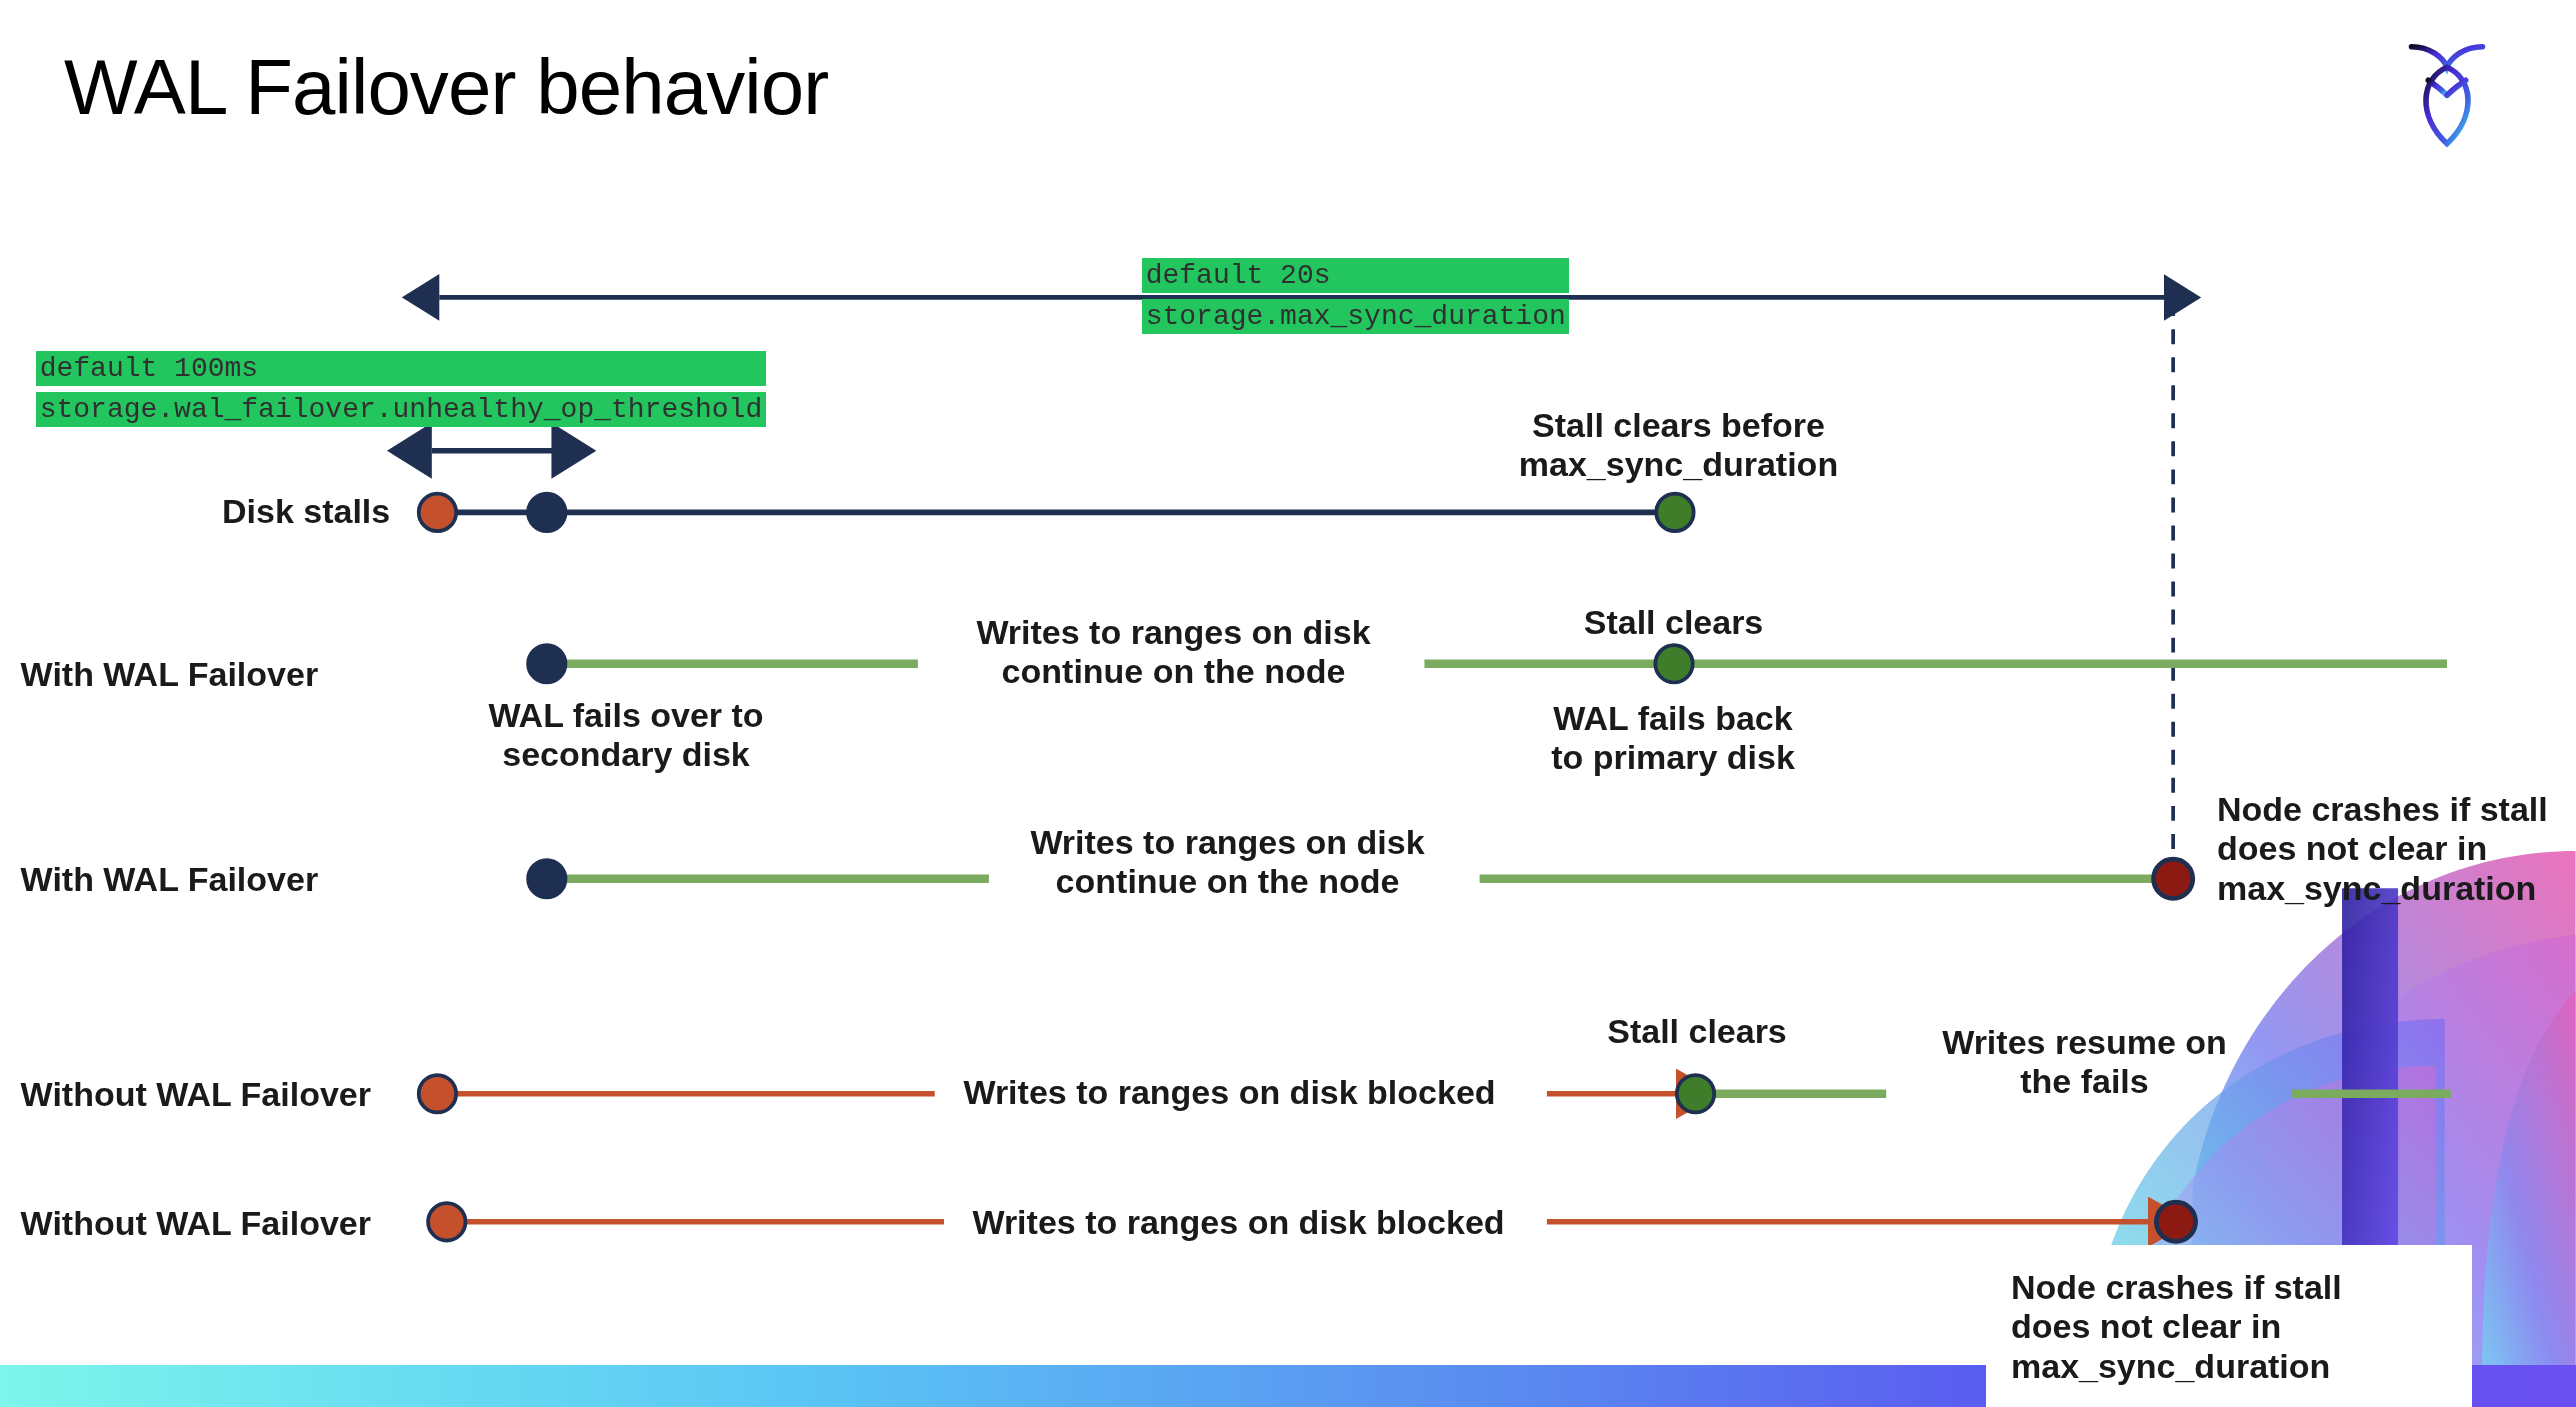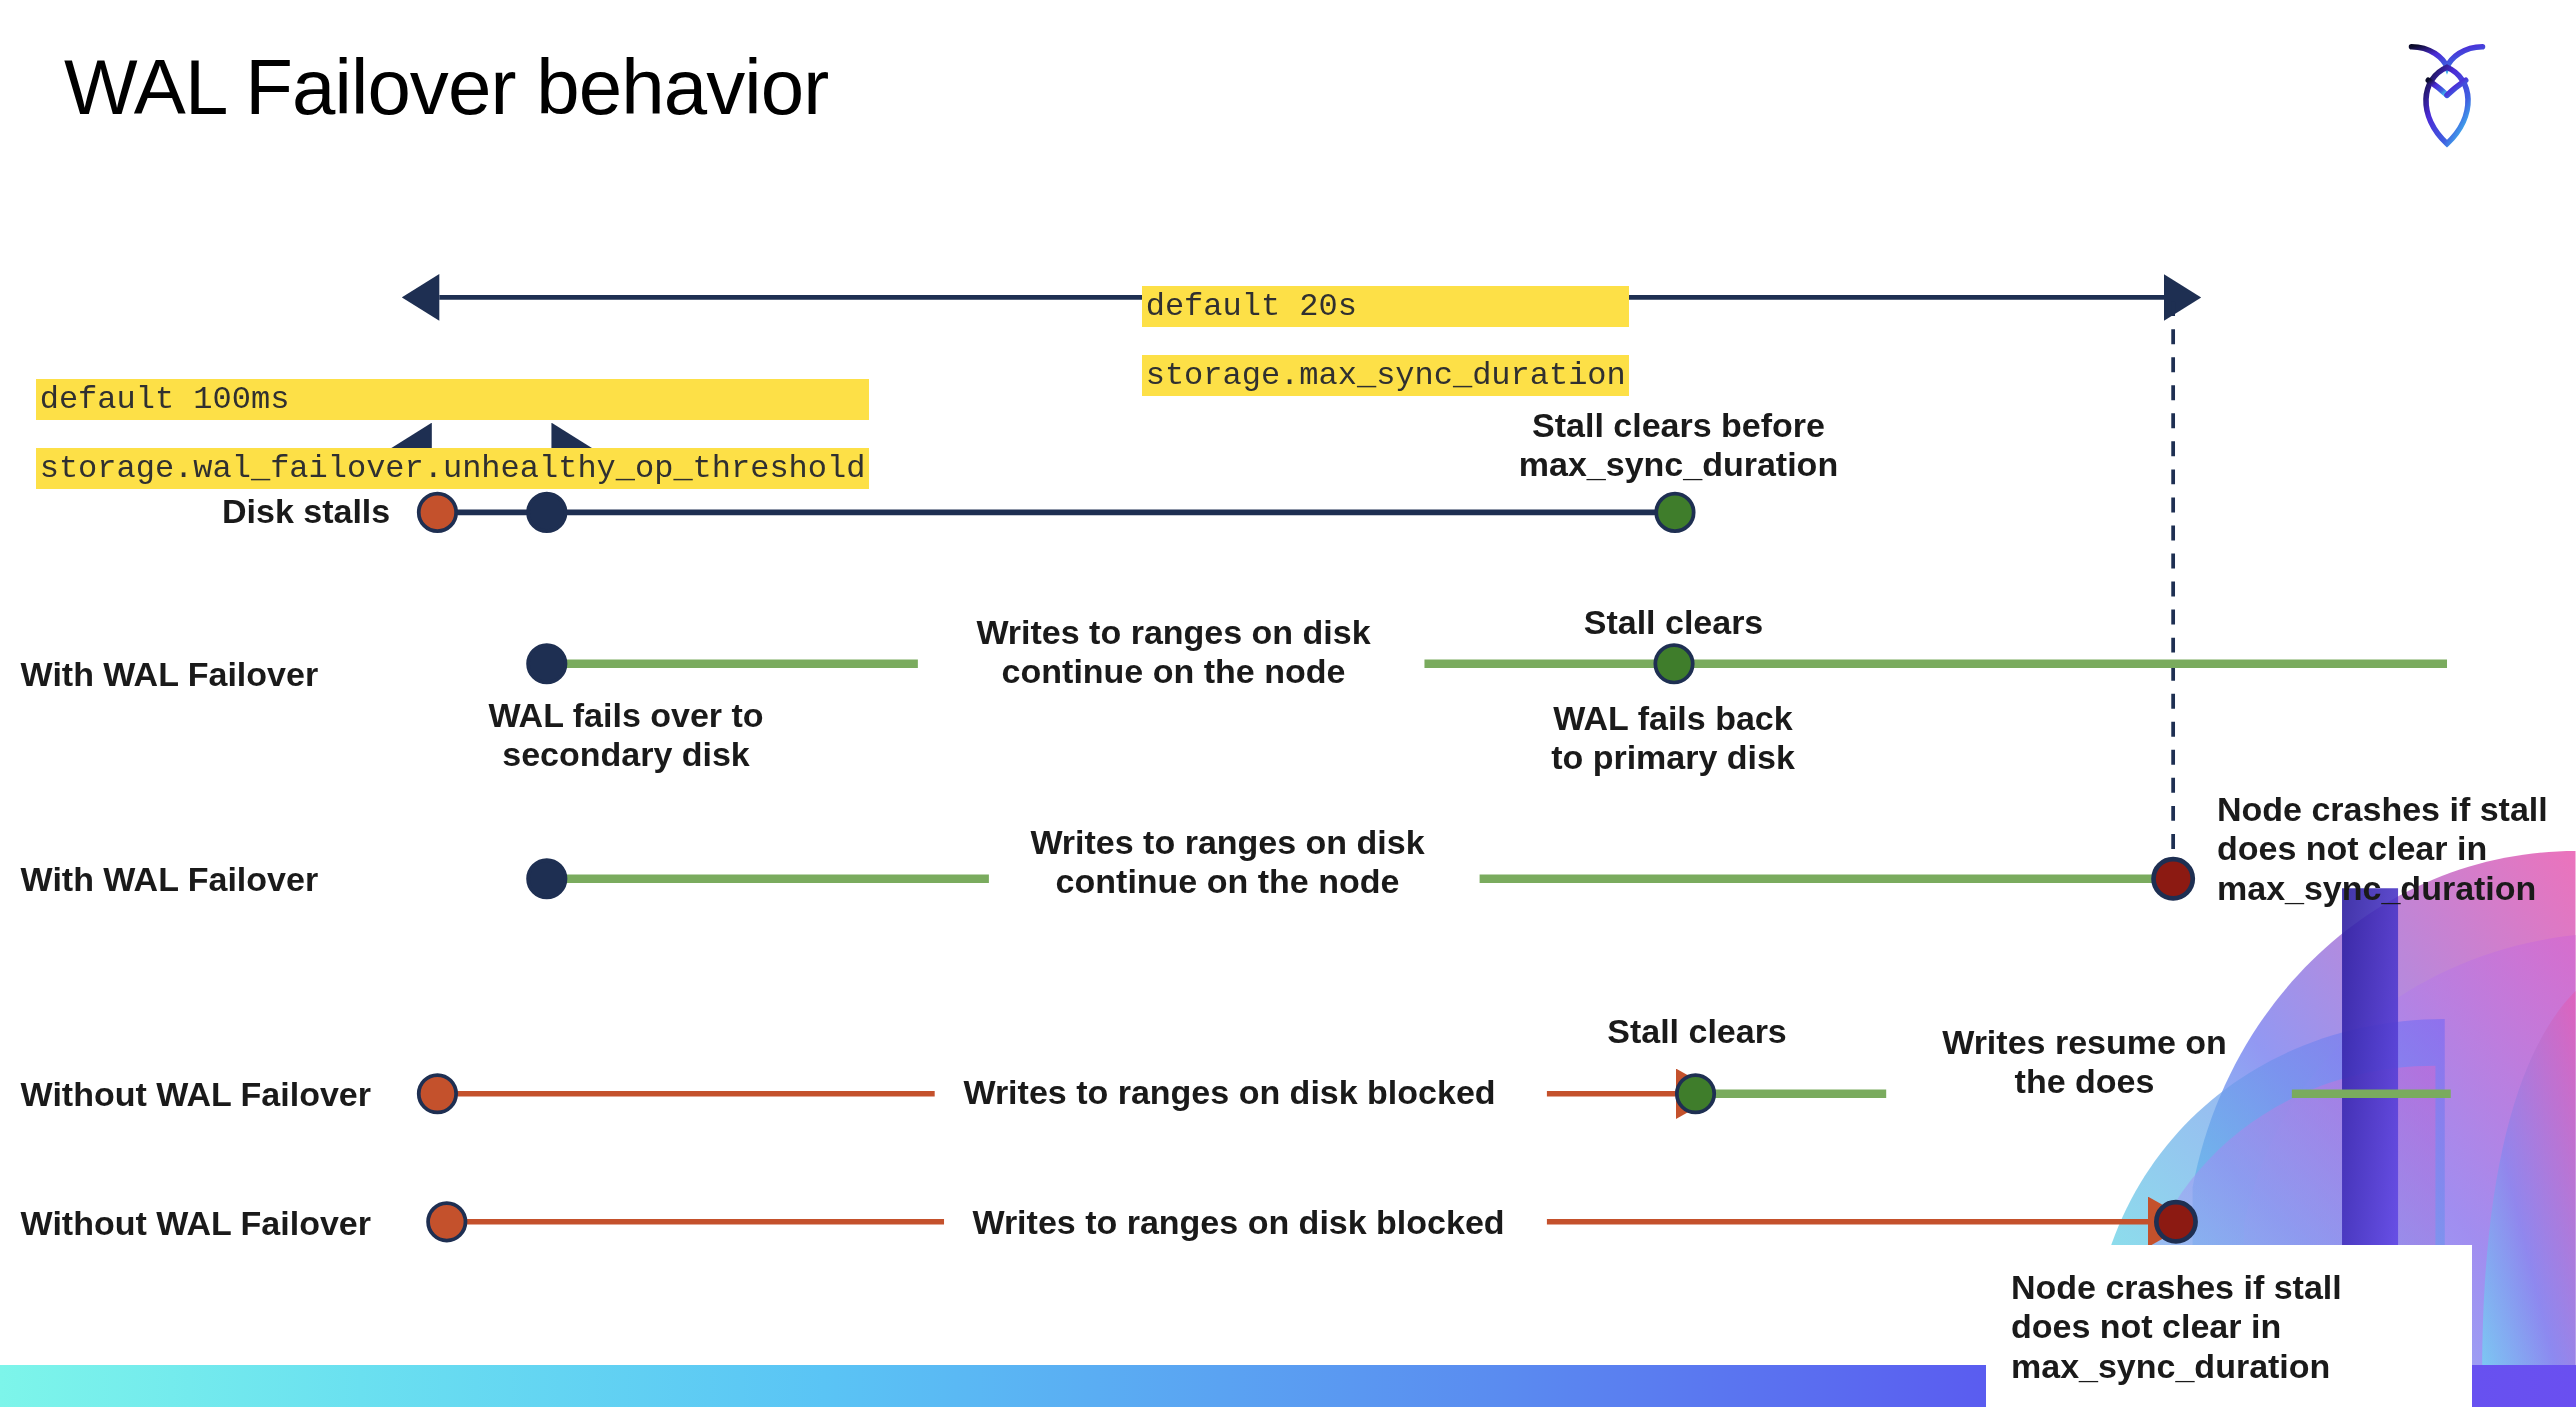--- a/index.html
+++ b/index.html
@@ -78,27 +78,26 @@
     white-space: nowrap;
   }
   .row-label.right { transform: translateY(-50%); }
   .annot {
     font-size: 34px;
     text-align: center;
   }
   .annot.left-align { text-align: left; }
   .mono {
     font-family: "Liberation Mono", "DejaVu Sans Mono", monospace;
-    font-size: 32px;
-    background: #fde047;
+    font-size: 28px;
+    background: #22c55e;
     color: #303030;
     padding: 1.9px 3.7px;
     display: inline-block;
     white-space: pre;
-    margin-top: 28px;
   }
   .mono-wrap { position: absolute; z-index: 5; }
   .mono-line { display: block; margin-bottom: 6.5px; }
 </style>
 </head>
 <body>
 
 <div id="slide-title" class="txt">WAL Failover behavior</div>
 
 <div id="brand-logo">
@@ -272,21 +271,21 @@
   <div>does not clear in</div>
   <div>max_sync_duration</div>
 </div>
 
 <div class="txt annot" style="left:935px; top:1073px; width:589px;">Writes to ranges on disk  blocked</div>
 
 <div class="txt annot" style="left:1552px; top:1012px; width:290px;">Stall clears</div>
 
 <div class="txt annot" style="left:1921px; top:1023px; width:327px;">
   <div>Writes resume on</div>
-  <div>the does</div>
+  <div>the fails</div>
 </div>
 
 <div class="txt annot" style="left:944px; top:1203px; width:589px;">Writes to ranges on disk  blocked</div>
 
 <div class="txt annot left-align" style="left:2011px; top:1268px; width:393px; z-index:7;">
   <div>Node crashes if stall</div>
   <div>does not clear in</div>
   <div>max_sync_duration</div>
 </div>
 

